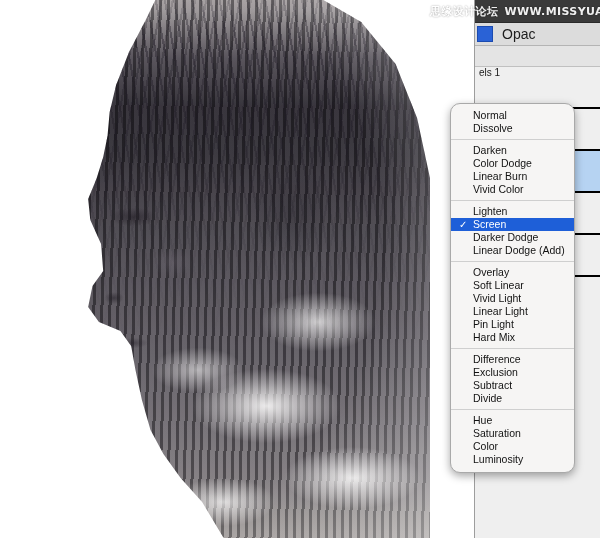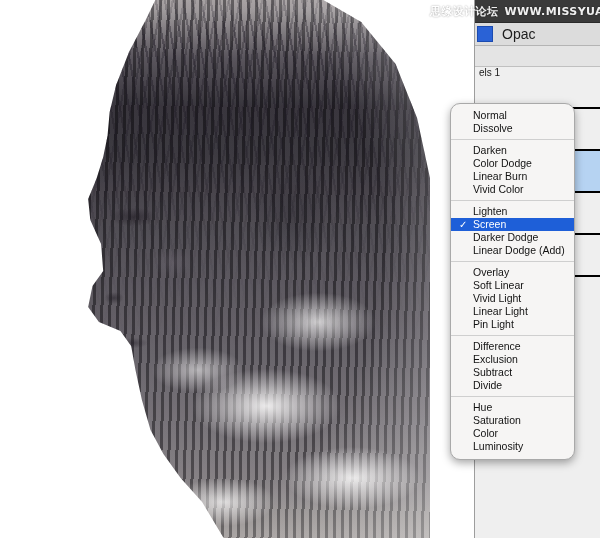--- a/index.html
+++ b/index.html
@@ -196,20 +196,21 @@
       <div class="menu-item"><span>Lighten</span></div>
       <div class="menu-item selected"><span class="check">✓</span><span>Screen</span></div>
       <div class="menu-item"><span>Darker Dodge</span></div>
       <div class="menu-item"><span>Linear Dodge (Add)</span></div>
       <div class="menu-sep"></div>
       <div class="menu-item"><span>Overlay</span></div>
       <div class="menu-item"><span>Soft Linear</span></div>
       <div class="menu-item"><span>Vivid Light</span></div>
       <div class="menu-item"><span>Linear Light</span></div>
       <div class="menu-item"><span>Pin Light</span></div>
+      <div class="menu-item"><span>Hard Mix</span></div>
       <div class="menu-sep"></div>
       <div class="menu-item"><span>Difference</span></div>
       <div class="menu-item"><span>Exclusion</span></div>
       <div class="menu-item"><span>Subtract</span></div>
       <div class="menu-item"><span>Divide</span></div>
       <div class="menu-sep"></div>
       <div class="menu-item"><span>Hue</span></div>
       <div class="menu-item"><span>Saturation</span></div>
       <div class="menu-item"><span>Color</span></div>
       <div class="menu-item"><span>Luminosity</span></div>

